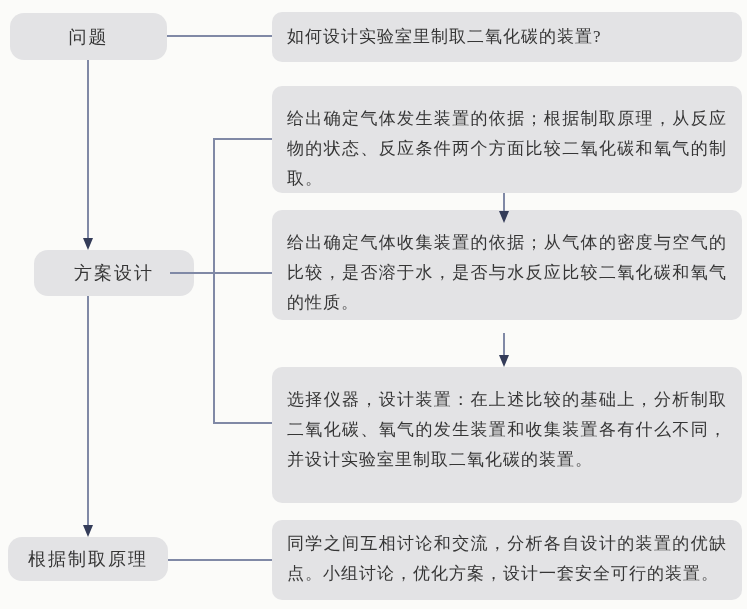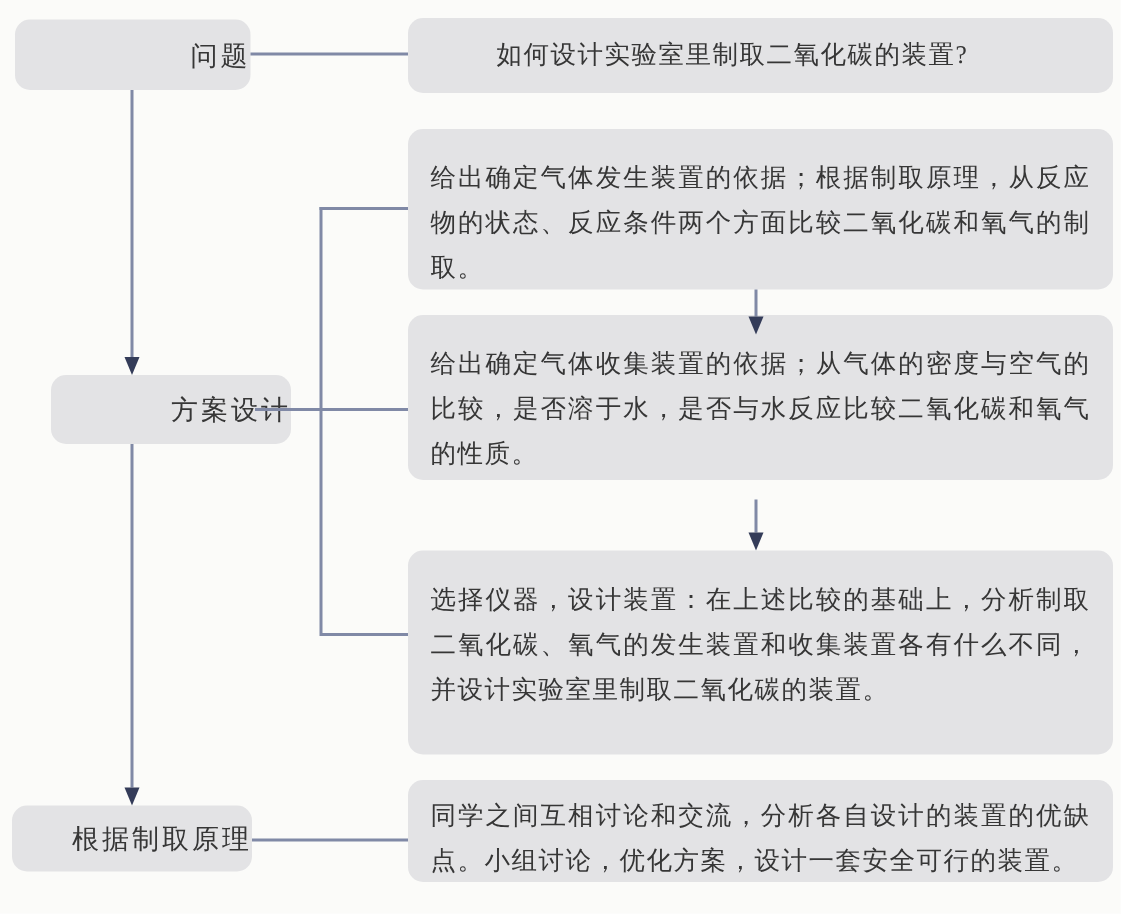--- a/index.html
+++ b/index.html
@@ -23,21 +23,22 @@
   }
   .node{
     position:absolute;
     background:var(--node-fill);
     border-radius:10px;
     box-sizing:border-box;
   }
   .stage{
     display:flex;
     align-items:center;
-    justify-content:flex-end;
+    justify-content:center;
+    border-radius:14px;
   }
   .stage-label{
     font-size:18px;
     letter-spacing:2px;
     color:var(--text);
   }
   .detail{
     left:272px;
     width:470px;
   }
@@ -46,21 +47,20 @@
     padding:18px 15px;
     font-size:17px;
     line-height:30px;
     letter-spacing:1px;
     text-align:justify;
     color:var(--text);
   }
   .detail.single{
     display:flex;
     align-items:center;
-    padding-left:44px;
   }
   .detail.single .detail-text{
     padding:0 15px;
     line-height:20px;
   }
   .detail.two .detail-text{
     padding-top:9px;
   }
   .hline{
     position:absolute;
@@ -106,21 +106,21 @@
   </div>
 
   <div class="node detail" style="top:210px;height:110px;">
     <p class="detail-text">给出确定气体收集装置的依据；从气体的密度与空气的比较，是否溶于水，是否与水反应比较二氧化碳和氧气的性质。</p>
   </div>
 
   <div class="node detail" style="top:367px;height:136px;">
     <p class="detail-text">选择仪器，设计装置：在上述比较的基础上，分析制取二氧化碳、氧气的发生装置和收集装置各有什么不同，并设计实验室里制取二氧化碳的装置。</p>
   </div>
 
-  <div class="node detail two" style="top:520px;height:68px;">
+  <div class="node detail two" style="top:520px;height:80px;">
     <p class="detail-text">同学之间互相讨论和交流，分析各自设计的装置的优缺点。小组讨论，优化方案，设计一套安全可行的装置。</p>
   </div>
 
   <div class="hline" style="left:167px;top:35px;width:105px;"></div>
   <div class="hline" style="left:170px;top:272px;width:102px;"></div>
   <div class="hline" style="left:168px;top:559px;width:104px;"></div>
 
   <div class="vline" style="left:213px;top:138px;height:284px;"></div>
   <div class="hline" style="left:213px;top:138px;width:59px;"></div>
   <div class="hline" style="left:213px;top:422px;width:59px;"></div>

